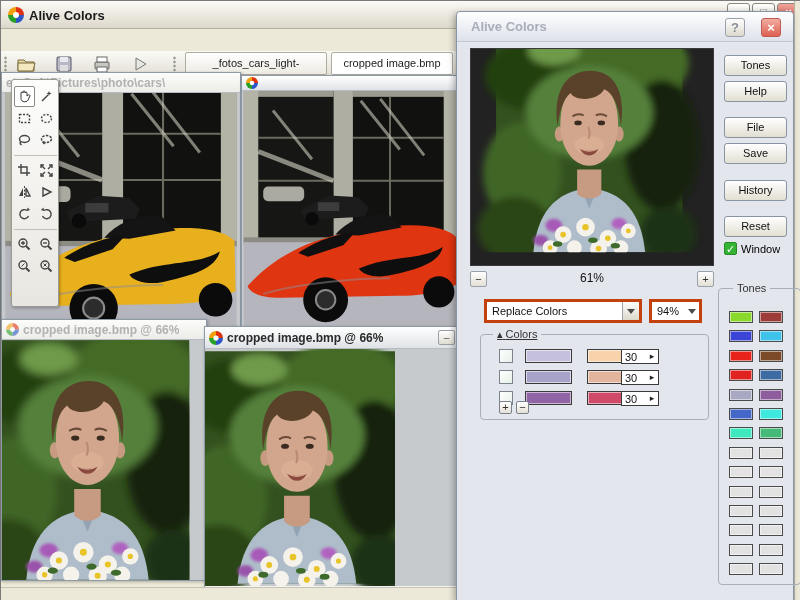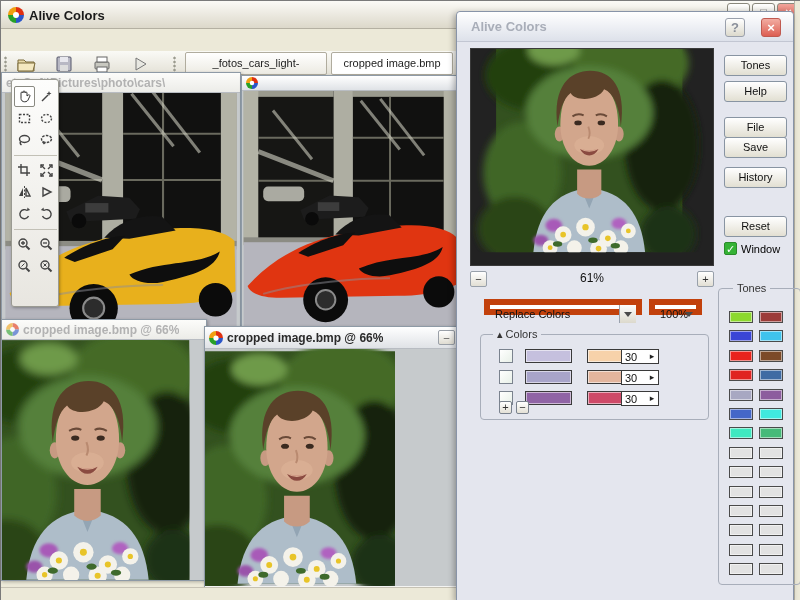--- a/index.html
+++ b/index.html
@@ -65,29 +65,29 @@
     color:#8a8f9a; line-height:17px; font-size:13px; }
   .dlg-close { right:12px; border:1px solid #c05a50; background:linear-gradient(#f2aca2,#dd5f52);
     color:#fff; line-height:17px; font-size:13px; }
 
   .preview-box { position:absolute; left:13px; top:36px; width:244px; height:218px;
     border:1px solid #3a3a3a; background:#222; overflow:hidden; }
   .zoom-row-btn { position:absolute; width:17px; height:16px; border:1px solid #98a0aa; border-radius:2px;
     background:linear-gradient(#fff,#e2dfd4); text-align:center; line-height:14px; color:#333; }
   .zoom-value { position:absolute; left:100px; top:259px; width:70px; text-align:center; font-size:12px; color:#111; }
 
-  .combo { position:absolute; height:16px; border:6px solid #c2410c; background:#fff; }
+  .combo { position:absolute; height:24px; border:3px solid #c2410c; background:#fff; }
   .combo .val { position:absolute; left:5px; top:3px; color:#111; }
   .combo .drop { position:absolute; right:0; top:0; width:17px; height:18px;
     background:linear-gradient(#fdfdfc,#dcd9cc); border-left:1px solid #9aa2ae; text-align:center; }
   .caret { display:inline-block; width:0; height:0; border-left:4px solid transparent;
     border-right:4px solid transparent; border-top:5px solid #4a4a4a; margin-top:7px; }
 
   .groupbox { position:absolute; border:1px solid #a8aeba; border-radius:4px; }
-  .group-label { position:absolute; top:-7px; background:#e4e6ee; padding:0 4px; color:#333; }
+  .group-label { position:absolute; top:-7px; background:#e4e6ee; padding:0 4px; color:#333;text-decoration:underline; }
 
   .colors-group { left:23px; top:322px; width:229px; height:86px; }
   .color-row { position:absolute; left:18px; height:15px; }
   .cg-check { position:absolute; left:0; top:0; width:14px; height:14px; border:1px solid #7a828e;
     background:linear-gradient(135deg,#ffffff,#e8f0e8); }
   .cg-swatch { position:absolute; top:0; width:47px; height:14px; border:1px solid #3a3a3a;
     box-shadow:inset 0 0 0 1px rgba(255,255,255,.55); }
   .cg-spin { position:absolute; left:122px; top:0; width:38px; height:15px; border:1px solid #3a3a3a; background:#fff; }
   .cg-spin .num { position:absolute; left:3px; top:1px; font-size:11px; color:#111; }
   .cg-spin .arrow { position:absolute; right:1px; top:0; width:10px; height:13px; text-align:center;
@@ -444,21 +444,21 @@
 
     <div class="zoom-row-btn" style="left:13px; top:259px">−</div>
     <div class="zoom-value">61%</div>
     <div class="zoom-row-btn" style="left:240px; top:259px">+</div>
 
     <div class="combo" style="left:27px; top:287px; width:158px">
       <div class="val">Replace Colors</div>
       <div class="drop"><span class="caret"></span></div>
     </div>
     <div class="combo" style="left:192px; top:287px; width:53px">
-      <div class="val">100%</div>
+      <div class="val">94%</div>
       <div style="position:absolute; right:3px; top:0"><span class="caret"></span></div>
     </div>
 
     <div class="groupbox colors-group">
       <div class="group-label" style="left:12px">
         <span>▴</span>
         <span>Colors</span>
       </div>
       <div id="color-rows">
           <div class="color-row" style="top: 14px;">
@@ -489,22 +489,22 @@
             </div>
           </div>
         </div>
       <div class="pm-btn" style="left:18px; top:66px">+</div>
       <div class="pm-btn" style="left:35px; top:66px">−</div>
     </div>
 
     <div class="dlg-btn" style="top:43px">Tones</div>
     <div class="dlg-btn" style="top:69px">Help</div>
     <div class="dlg-btn" style="top:105px">File</div>
-    <div class="dlg-btn" style="top:125px">Save</div>
-    <div class="dlg-btn" style="top:155px">History</div>
+    <div class="dlg-btn" style="top:131px">Save</div>
+    <div class="dlg-btn" style="top:168px">History</div>
     <div class="dlg-btn" style="top:204px">Reset</div>
 
     <div class="preview-check-row">
       <div class="checkbox-checked">✓</div>
       <span>Window</span>
     </div>
 
     <div class="groupbox tones-group">
       <div class="tones-label">Tones</div>
       <div id="tone-swatches">

